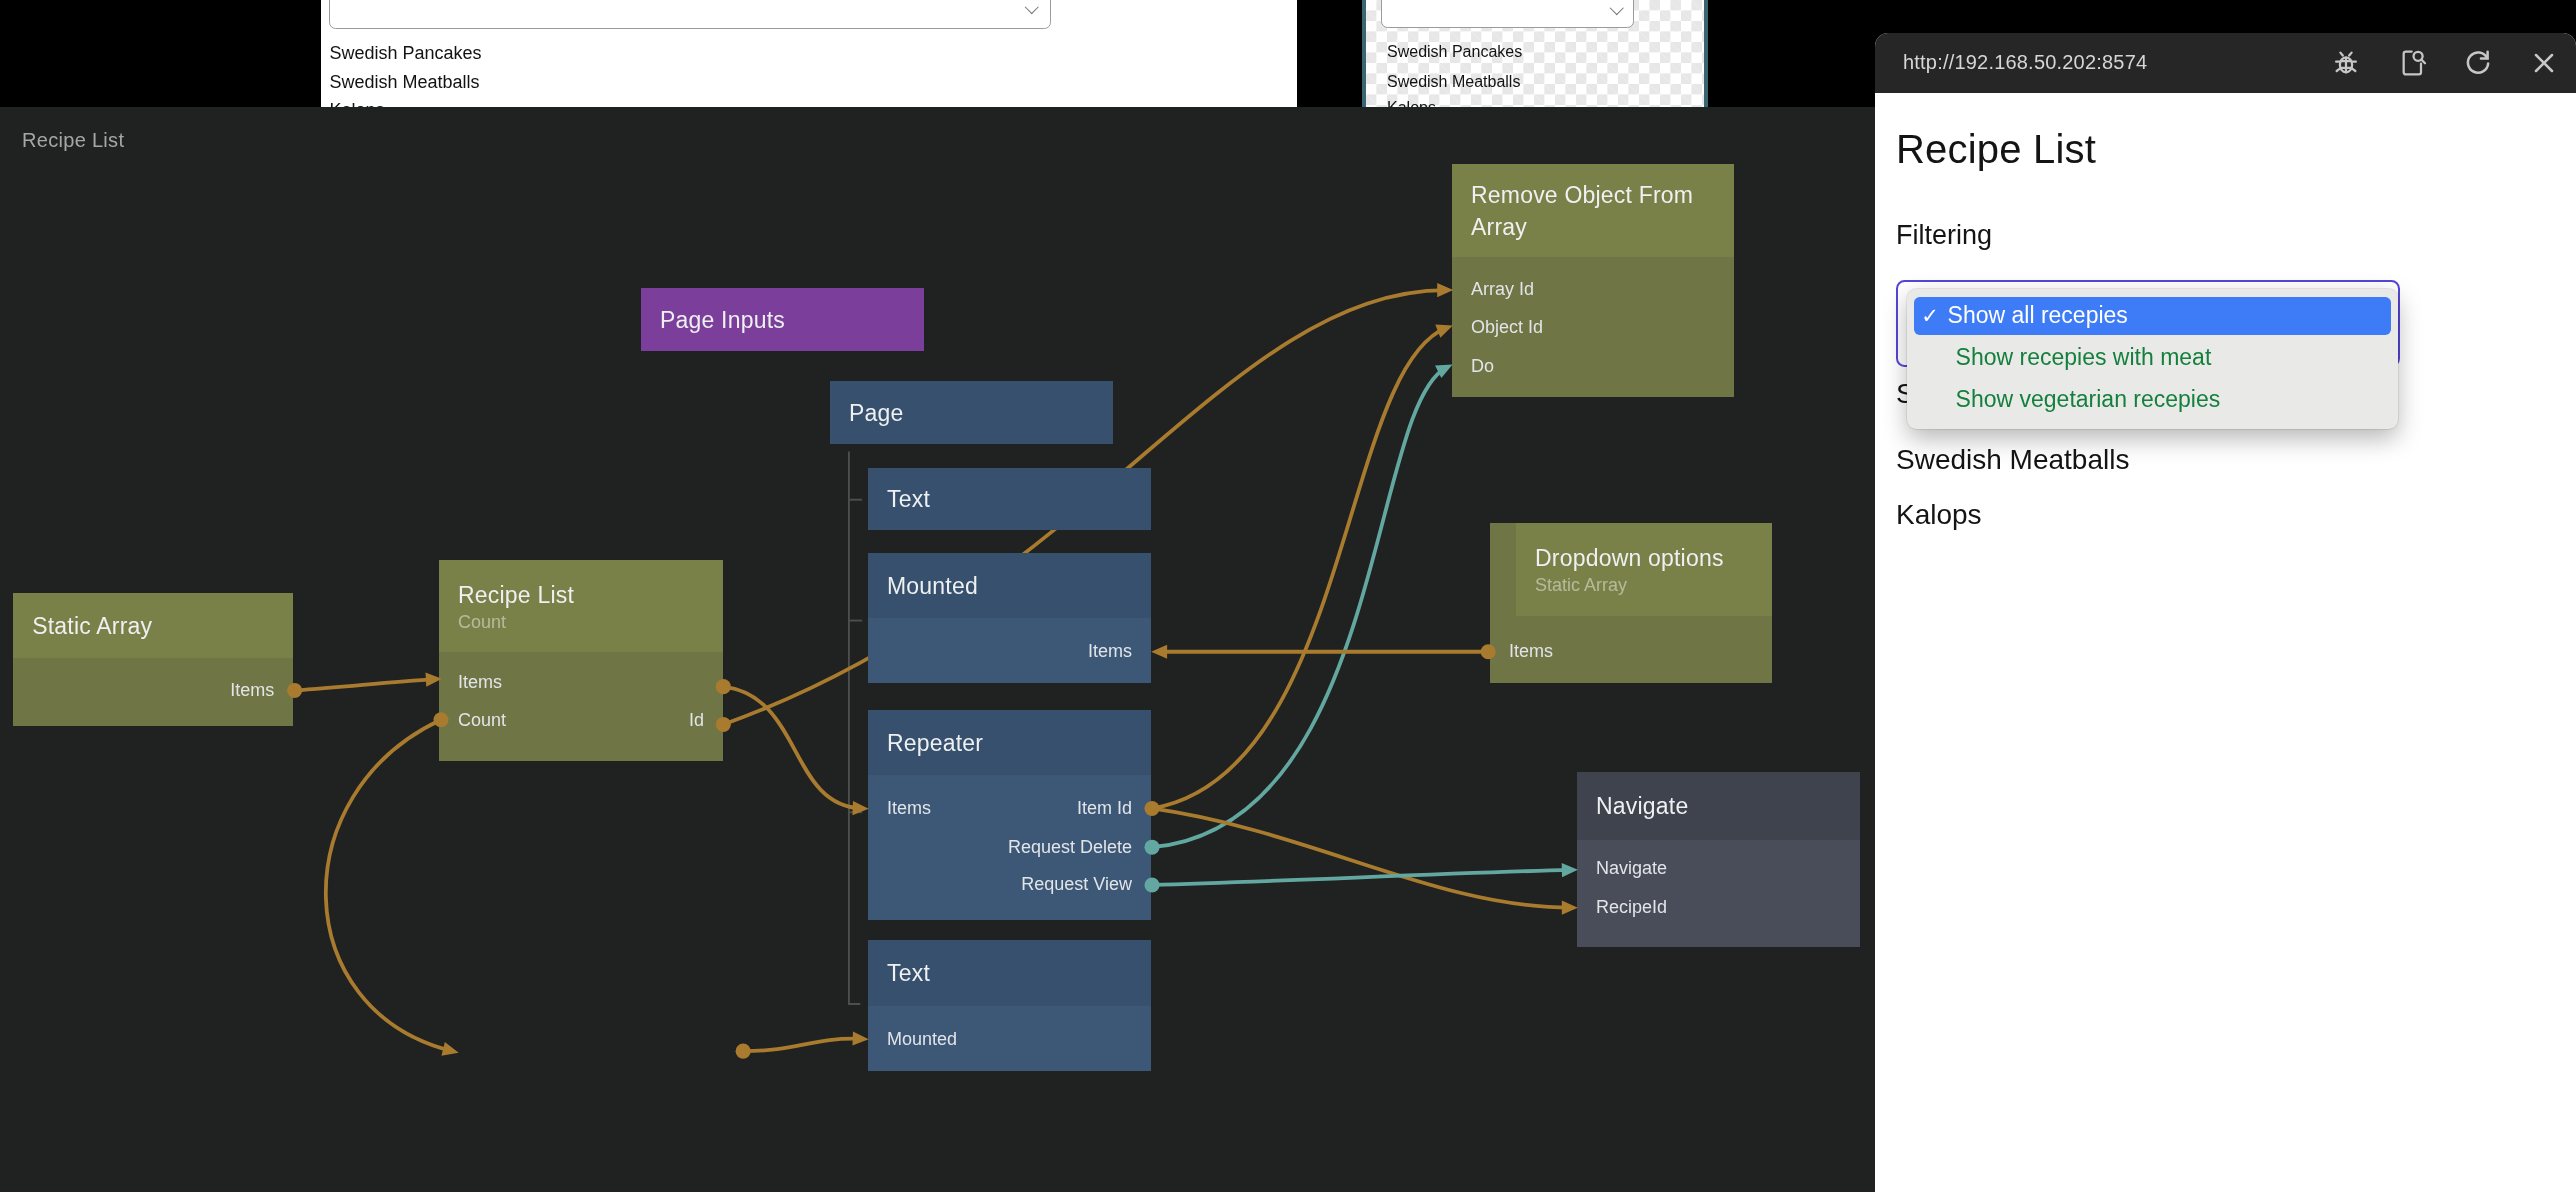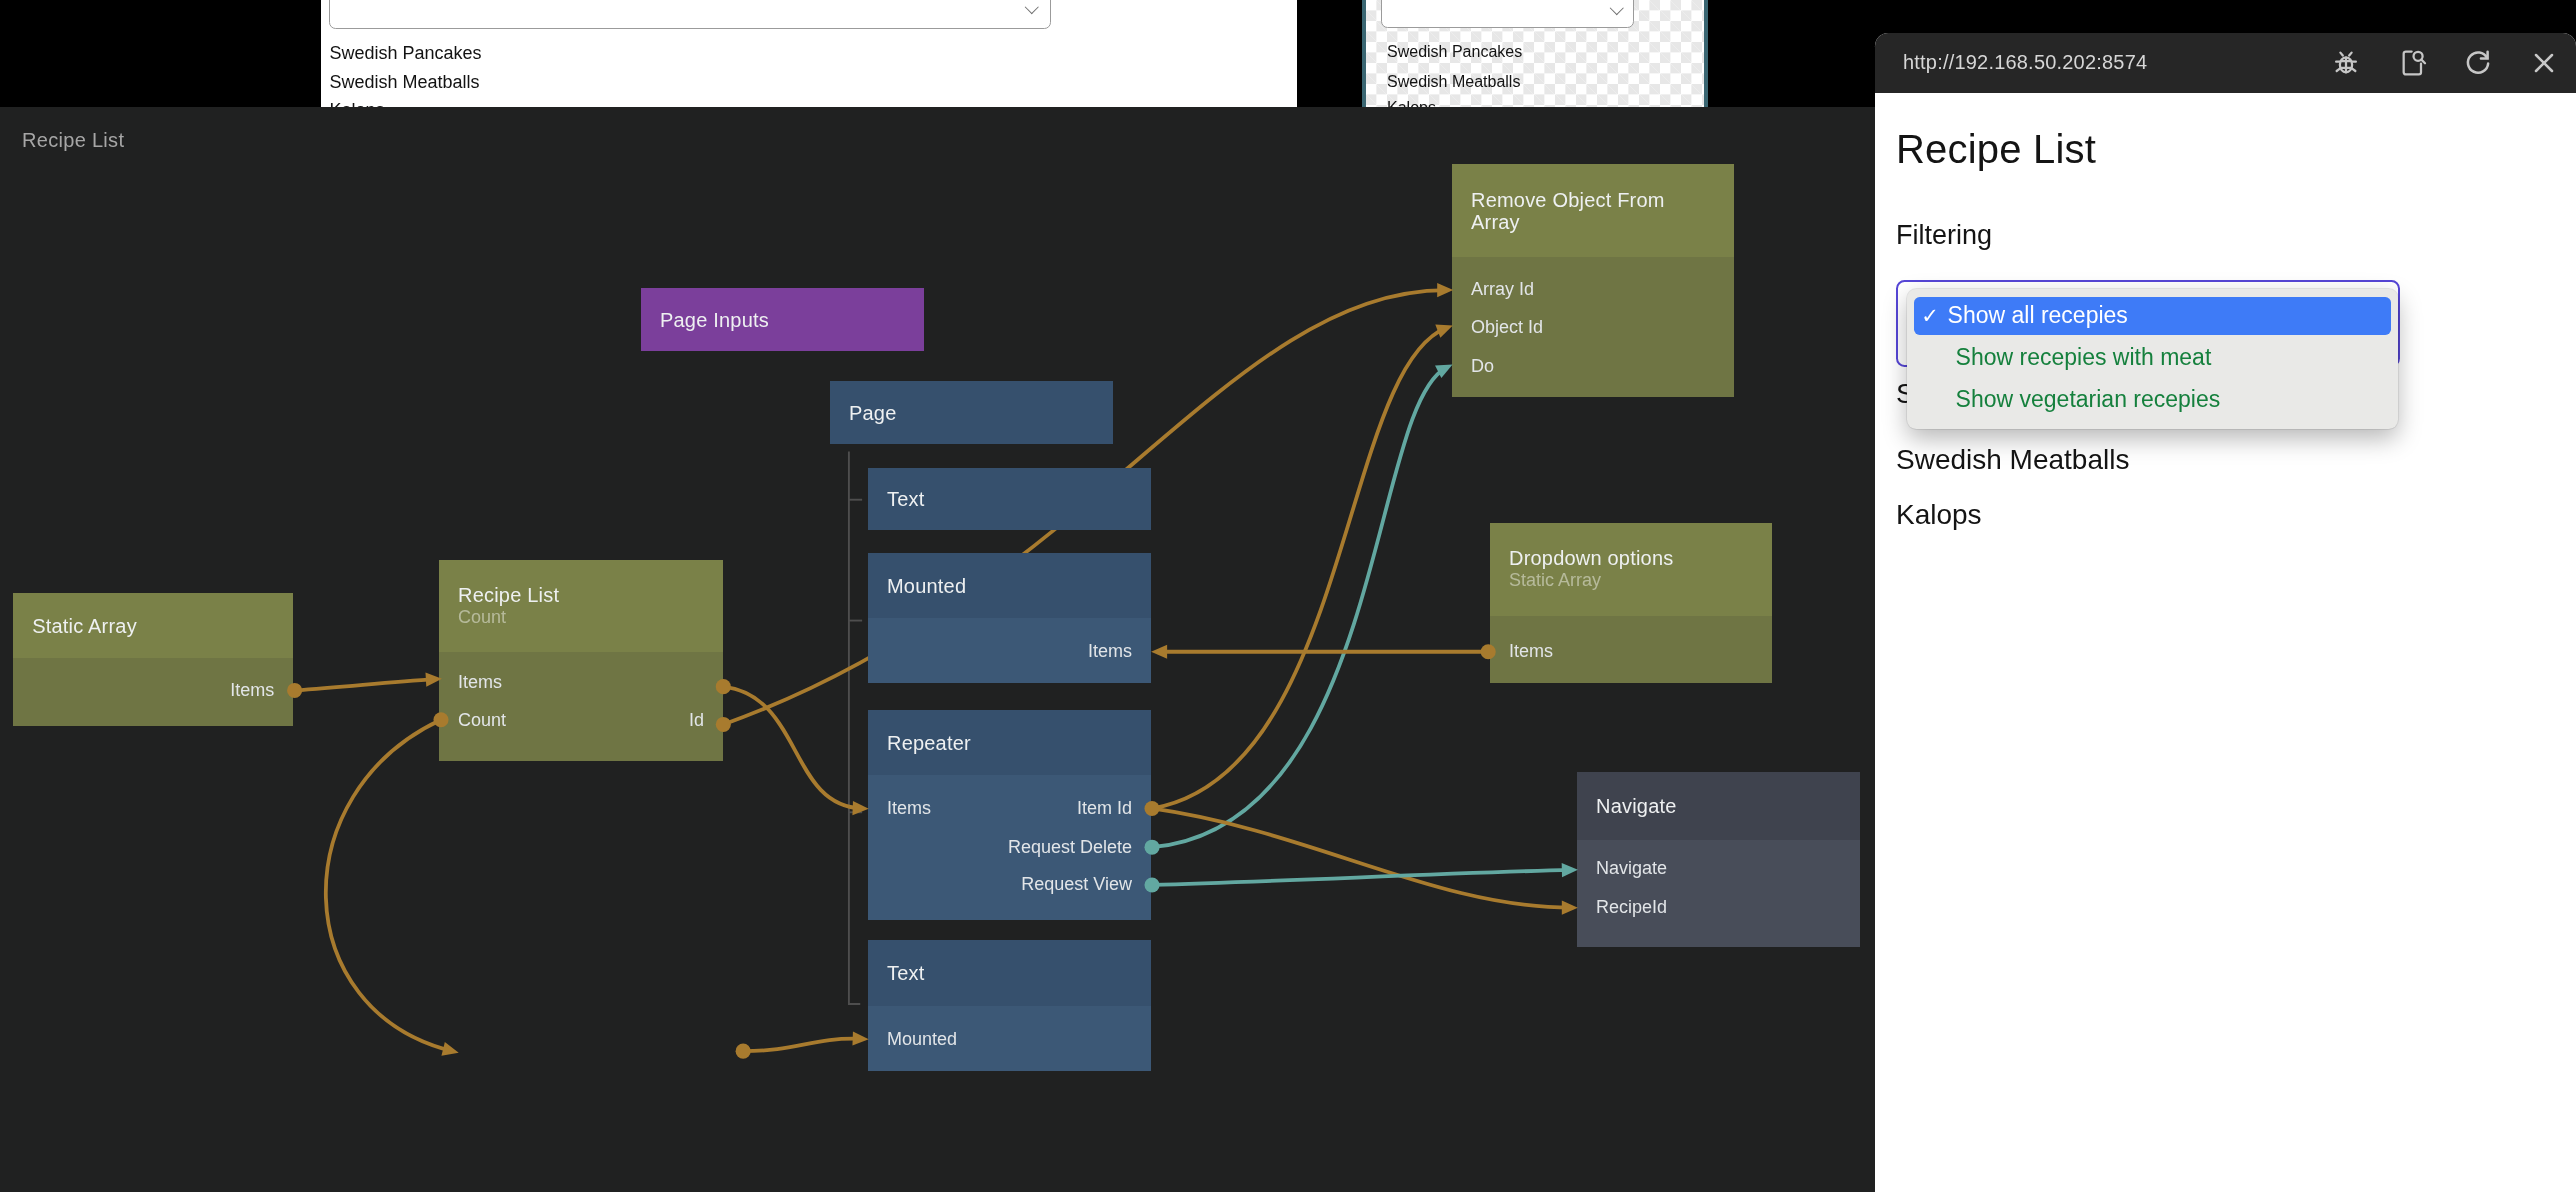--- a/index.html
+++ b/index.html
@@ -25,21 +25,21 @@
 
   
   .canvas{position:absolute;left:0;top:107px;width:1875px;height:1086px;background:#202121;z-index:1;}
   .canvas-label{position:absolute;left:22px;top:22px;font-size:20px;color:#a6a6a6;letter-spacing:0.3px;}
   svg.layer{position:absolute;left:0;top:0;width:2576px;height:1193px;pointer-events:none;}
   #wires{z-index:2;}
   #overlay{z-index:6;}
   #graph{position:absolute;left:0;top:0;width:2576px;height:1193px;z-index:3;}
   .node{position:absolute;color:#eef0f1;}
   .node .hdr{display:flex;flex-direction:column;justify-content:center;padding:0 19px;box-sizing:border-box;}
-  .node .title{font-size:20px;line-height:22px;letter-spacing:0.2px;}
+  .node .title{font-size:23px;line-height:32px;letter-spacing:0.2px;}
   .node .sub{font-size:18px;line-height:23px;color:rgba(255,255,255,.45);}
   .node .port{position:absolute;font-size:18px;line-height:24.6px;color:#e2e5e8;white-space:nowrap;}
   .port.left{left:19px;}
   .port.right{right:19px;}
 
   
   .browser{position:absolute;left:1875px;top:0;width:701px;height:1193px;background:#fff;z-index:10;
            border-top-left-radius:13.2px;border-top-right-radius:13.2px;overflow:hidden;margin-top:33px;}
   .browser-bar{position:relative;height:60px;background:#262626;}
   .url{position:absolute;left:28px;top:18px;font-size:20px;color:#d6d6d6;letter-spacing:0.2px;}
@@ -136,21 +136,21 @@
     </div>
     <div class="node" style="left: 1452px; top: 164px; width: 282px; height: 233px; background: rgb(111, 117, 68);">
       <div class="hdr" style="height: 93px; background: rgb(122, 129, 72);">
         <div class="title">Remove Object From Array</div>
       </div>
       <span class="port left" style="top: 113px;">Array Id</span>
       <span class="port left" style="top: 151px;">Object Id</span>
       <span class="port left" style="top: 190px;">Do</span>
     </div>
     <div class="node" style="left: 1490px; top: 523px; width: 282px; height: 160px; background: rgb(111, 117, 68);">
-      <div class="hdr" style="height: 93px; background: rgb(122, 129, 72);">
+      <div class="hdr" style="height: 93px; background: rgb(122, 129, 72); margin-left: 26px;">
         <div class="title">Dropdown options</div>
         <div class="sub">Static Array</div>
       </div>
       <span class="port left" style="top: 116px;">Items</span>
     </div>
     <div class="node" style="left: 1577px; top: 772px; width: 283px; height: 175px; background: rgb(72, 77, 89);">
       <div class="hdr" style="height: 68px; background: rgb(63, 67, 78);">
         <div class="title">Navigate</div>
       </div>
       <span class="port left" style="top: 84px;">Navigate</span>

